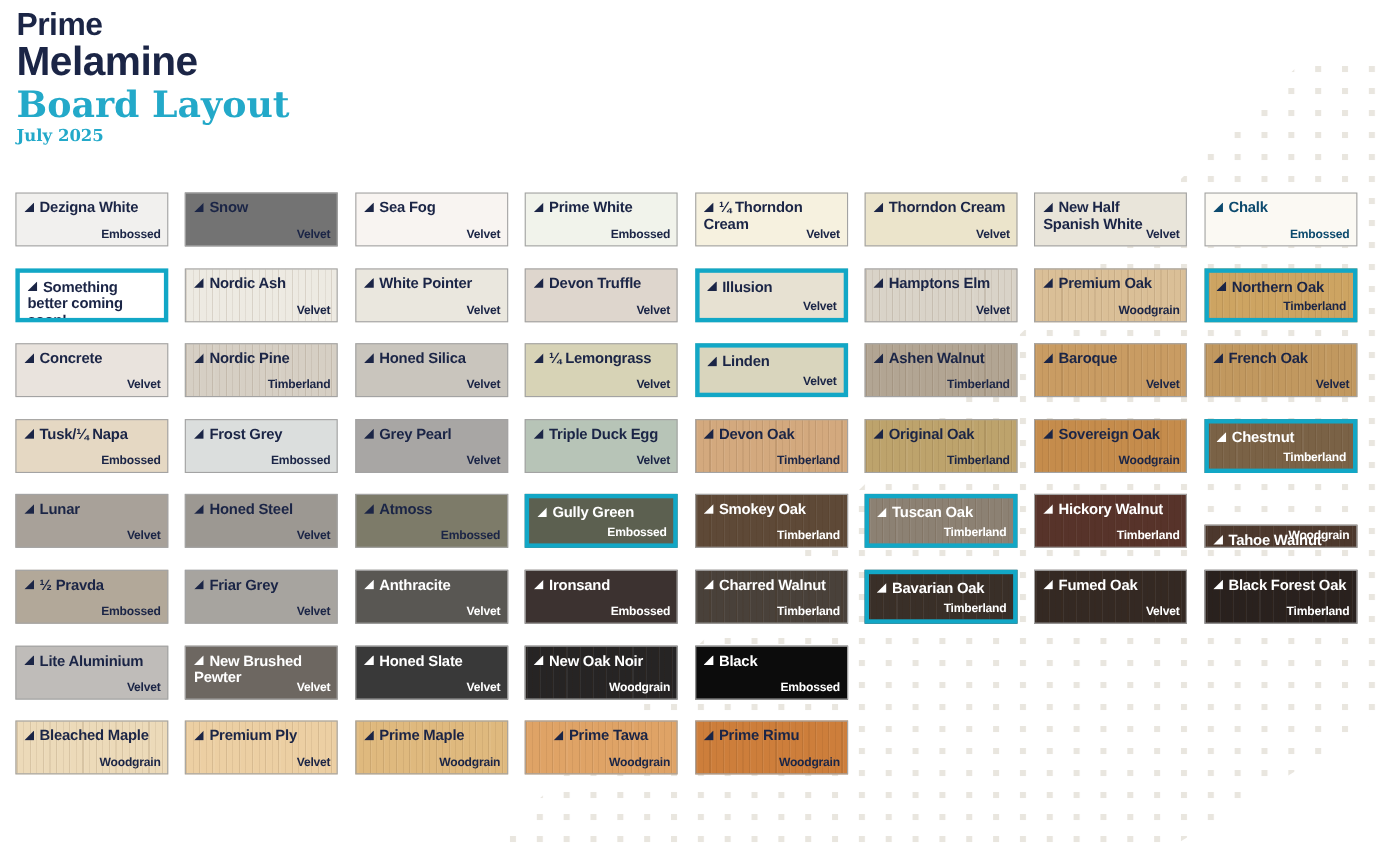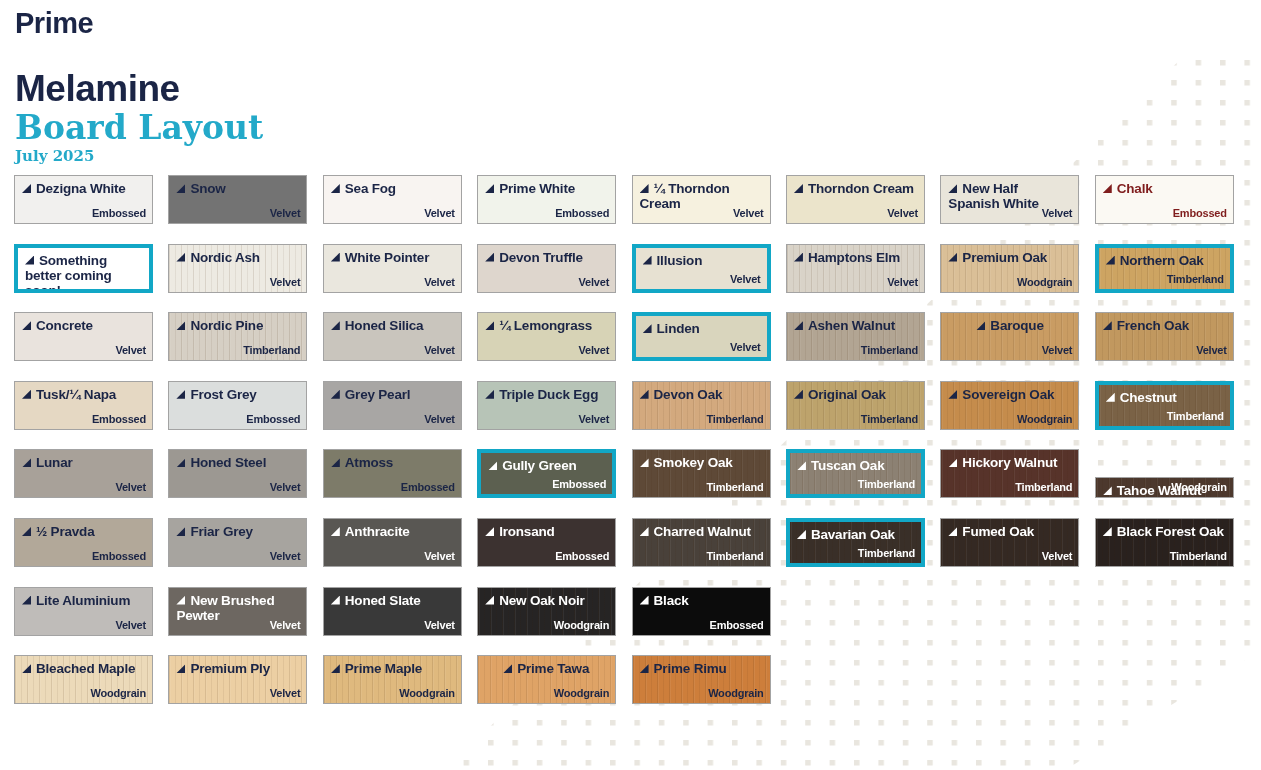--- a/index.html
+++ b/index.html
@@ -6,21 +6,21 @@
   body{
     width:1261px;height:770px;position:relative;overflow:hidden;
     background:#ffffff;
     font-family:"Liberation Sans", sans-serif;
     -webkit-font-smoothing:antialiased;
   }
   
   .header{position:absolute;left:15px;top:8px;z-index:2;}
   .brand{color:#1b2546;font-weight:800;letter-spacing:-0.5px;}
   .brand .l1{font-size:29px;line-height:30px;display:block;}
-  .brand .l2{font-size:37px;line-height:36px;display:block;margin-top:33px;}
+  .brand .l2{font-size:37px;line-height:36px;display:block;}
   .subtitle{
     font-family:"DejaVu Serif", serif;font-weight:700;
     color:#23a9c9;font-size:33px;line-height:38px;margin-top:2px;
   }
   .date{
     font-family:"DejaVu Serif", serif;font-weight:700;
     color:#23a9c9;font-size:15px;line-height:18px;
   }
   
   .dots-svg{position:absolute;left:0;top:0;z-index:0;}
@@ -107,21 +107,21 @@
       <span class="finish">Velvet</span>
     </div>
     <div class="swatch" style="grid-row-start: 1; grid-column-start: 6; background: rgb(235, 228, 203); color: rgb(27, 37, 70);">
       <span class="name"><span class="tri"></span><span>Thorndon Cream</span></span>
       <span class="finish">Velvet</span>
     </div>
     <div class="swatch" style="grid-row-start: 1; grid-column-start: 7; background: rgb(233, 229, 218); color: rgb(27, 37, 70);">
       <span class="name"><span class="tri"></span><span>New Half Spanish White</span></span>
       <span class="finish">Velvet</span>
     </div>
-    <div class="swatch" style="grid-row-start: 1; grid-column-start: 8; background: rgb(251, 249, 243); color: #7f1d1d;">
+    <div class="swatch" style="grid-row-start: 1; grid-column-start: 8; background: rgb(251, 249, 243); color: #0c4a6e;">
       <span class="name"><span class="tri"></span><span>Chalk</span></span>
       <span class="finish">Embossed</span>
     </div>
     <div class="swatch highlight" style="grid-row-start: 2; grid-column-start: 1; background: rgb(255, 255, 255); color: rgb(27, 37, 70);">
       <span class="name"><span class="tri"></span><span>Something better coming soon!</span></span>
     </div>
     <div class="swatch wood" style="grid-row-start: 2; grid-column-start: 2; background: rgb(237, 234, 226); color: rgb(27, 37, 70);">
       <span class="name"><span class="tri"></span><span>Nordic Ash</span></span>
       <span class="finish">Velvet</span>
     </div>
@@ -166,21 +166,21 @@
       <span class="finish">Velvet</span>
     </div>
     <div class="swatch highlight" style="grid-row-start: 3; grid-column-start: 5; background: rgb(217, 213, 189); color: rgb(27, 37, 70);">
       <span class="name"><span class="tri"></span><span>Linden</span></span>
       <span class="finish">Velvet</span>
     </div>
     <div class="swatch wood" style="grid-row-start: 3; grid-column-start: 6; background: rgb(178, 165, 147); color: rgb(27, 37, 70);">
       <span class="name"><span class="tri"></span><span>Ashen Walnut</span></span>
       <span class="finish">Timberland</span>
     </div>
-    <div class="swatch wood" style="grid-row-start: 3; grid-column-start: 7; background: rgb(201, 156, 99); color: rgb(27, 37, 70); padding-left: 28px;">
+    <div class="swatch wood" style="grid-row-start: 3; grid-column-start: 7; background: rgb(201, 156, 99); color: rgb(27, 37, 70);">
       <span class="name"><span class="tri"></span><span>Baroque</span></span>
       <span class="finish">Velvet</span>
     </div>
     <div class="swatch wood" style="grid-row-start: 3; grid-column-start: 8; background: rgb(193, 152, 95); color: rgb(27, 37, 70);">
       <span class="name"><span class="tri"></span><span>French Oak</span></span>
       <span class="finish">Velvet</span>
     </div>
     <div class="swatch" style="grid-row-start: 4; grid-column-start: 1; background: rgb(229, 216, 195); color: rgb(27, 37, 70);">
       <span class="name"><span class="tri"></span><span>Tusk/¼ Napa</span></span>
       <span class="finish">Embossed</span>

